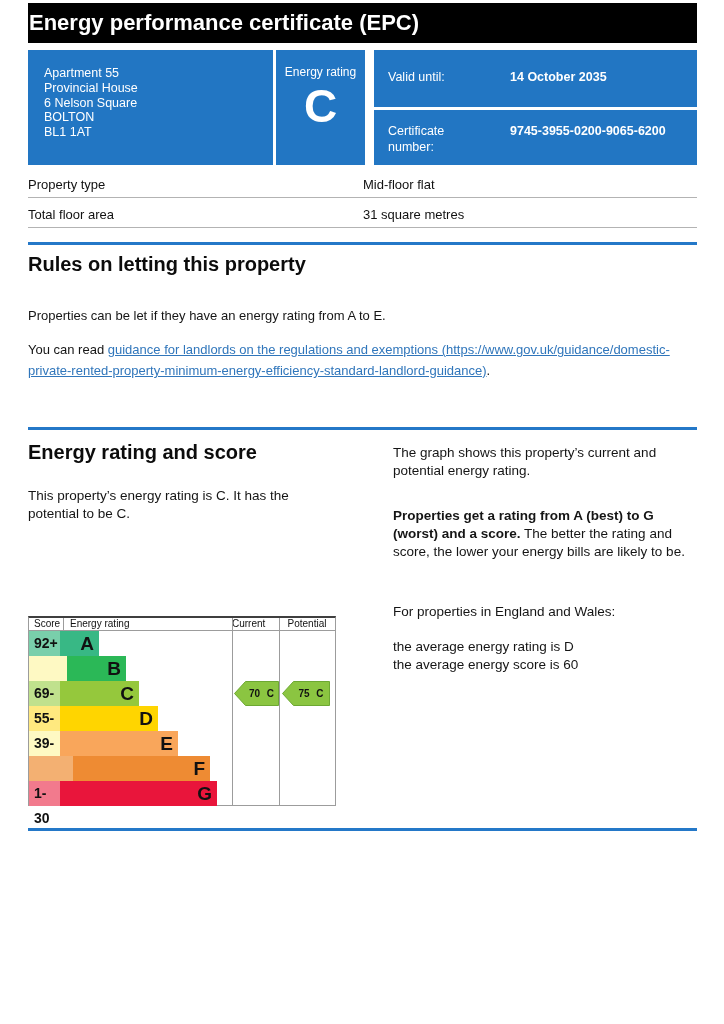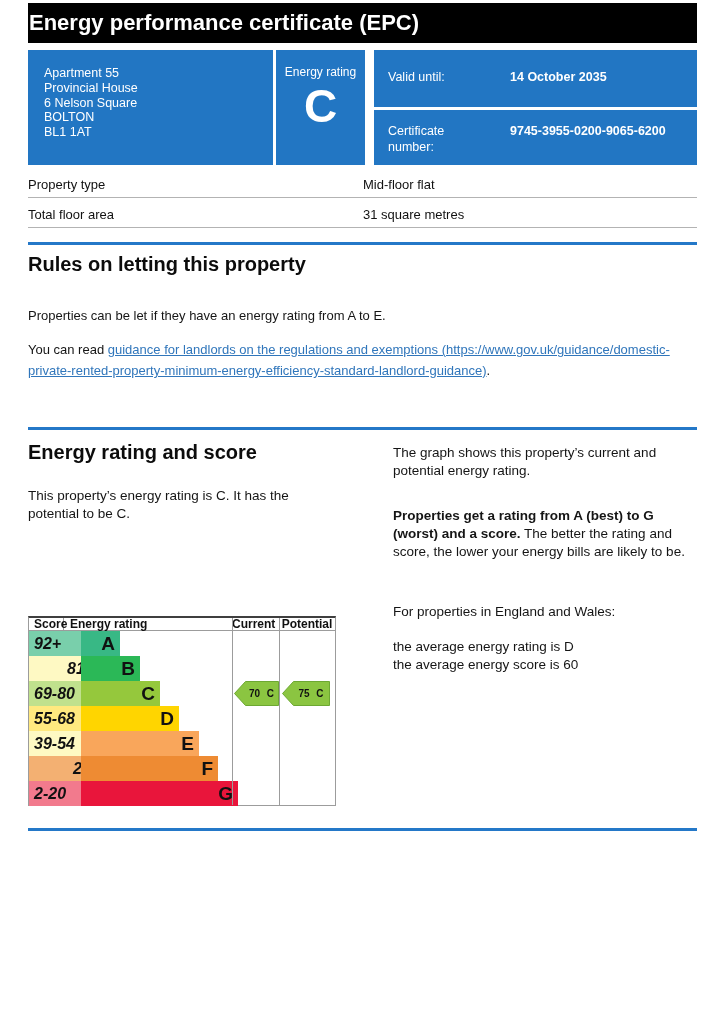--- a/index.html
+++ b/index.html
@@ -32,27 +32,27 @@
   .blue-rule{height:3px;background:#2478c8;}
 
   .h2{font-size:20px;font-weight:bold;line-height:24px;color:#0c0c0c;}
   .body-txt{font-size:13px;line-height:20px;color:#151515;}
   .col-txt{font-size:13.5px;line-height:18px;color:#151515;}
   a.doc-link{color:#3076bb;text-decoration:underline;cursor:pointer;}
   .wrapzone{overflow-wrap:break-word;word-wrap:break-word;}
 
   
   .epc-chart{left:28px;top:616px;width:306px;height:187px;border:1px solid #9c9c9c;border-top:2px solid #3f3f3f;box-sizing:content-box;background:#ffffff;}
-  .epc-head{display:flex;height:12px;border-bottom:1px solid #9c9c9c;font-size:12px;font-weight:bold;line-height:12px;}
+  .epc-head{display:flex;height:12px;border-bottom:1px solid #9c9c9c;font-size:10px;font-weight:normal;line-height:12px;}
   .epc-h-score{width:35px;border-right:1px solid #9c9c9c;box-sizing:border-box;padding-left:5px;}
   .epc-h-rating{width:168px;box-sizing:border-box;padding-left:6px;}
   .epc-h-current{width:47px;text-align:left;}
   .epc-h-potential{flex:1;text-align:center;}
   .epc-row{display:flex;height:25px;}
-  .epc-score{width:52px;font-size:16px;font-weight:bold;line-height:25px;padding-left:5px;box-sizing:border-box;color:#111;font-style:italic;}
+  .epc-score{width:31px;font-size:14px;font-weight:bold;line-height:25px;padding-left:5px;box-sizing:border-box;color:#111;}
   .epc-bar{height:25px;font-size:19px;font-weight:bold;line-height:25px;text-align:right;padding-right:5px;box-sizing:border-box;color:#111;}
   .epc-vline{position:absolute;top:0;bottom:0;width:1px;background:#9c9c9c;}
   .epc-arrow{position:absolute;height:25px;}
   .epc-arrow svg{position:absolute;left:0;top:0;}
   .epc-arrow .arrow-label{position:absolute;left:10px;right:0;top:0;bottom:0;text-align:center;font-size:10px;font-weight:bold;line-height:25px;word-spacing:4px;color:#111;}
 </style>
 </head>
 <body>
 
 <div class="page">
@@ -140,21 +140,21 @@
         </div>
         <div class="epc-row">
           <div class="epc-score" style="background: #fef9c3;">39-54</div>
           <div class="epc-bar" style="background: rgb(249, 166, 91); width: 118px;">E</div>
         </div>
         <div class="epc-row">
           <div class="epc-score" style="background: rgb(243, 176, 114); padding-left: 44px;">21-38</div>
           <div class="epc-bar" style="background: rgb(238, 139, 51); width: 137px;">F</div>
         </div>
         <div class="epc-row">
-          <div class="epc-score" style="background: rgb(242, 122, 141);">2-20</div>
+          <div class="epc-score" style="background: rgb(242, 122, 141);">1-30</div>
           <div class="epc-bar" style="background: rgb(233, 21, 59); width: 157px;">G</div>
         </div>
       </div>
     <div class="epc-vline" style="left:203px;"></div>
     <div class="epc-vline" style="left:250px;"></div>
 
     <div class="epc-arrow" id="current-arrow" style="left: 205px; width: 45px; top: 63px;">
       <svg width="45" height="25" viewBox="0 0 45 25">
         <polygon points="11.5,0.5 44.5,0.5 44.5,24.5 11.5,24.5 0.5,12.5" fill="#8bc541" stroke="#6da832" stroke-width="1"></polygon>
       </svg>

